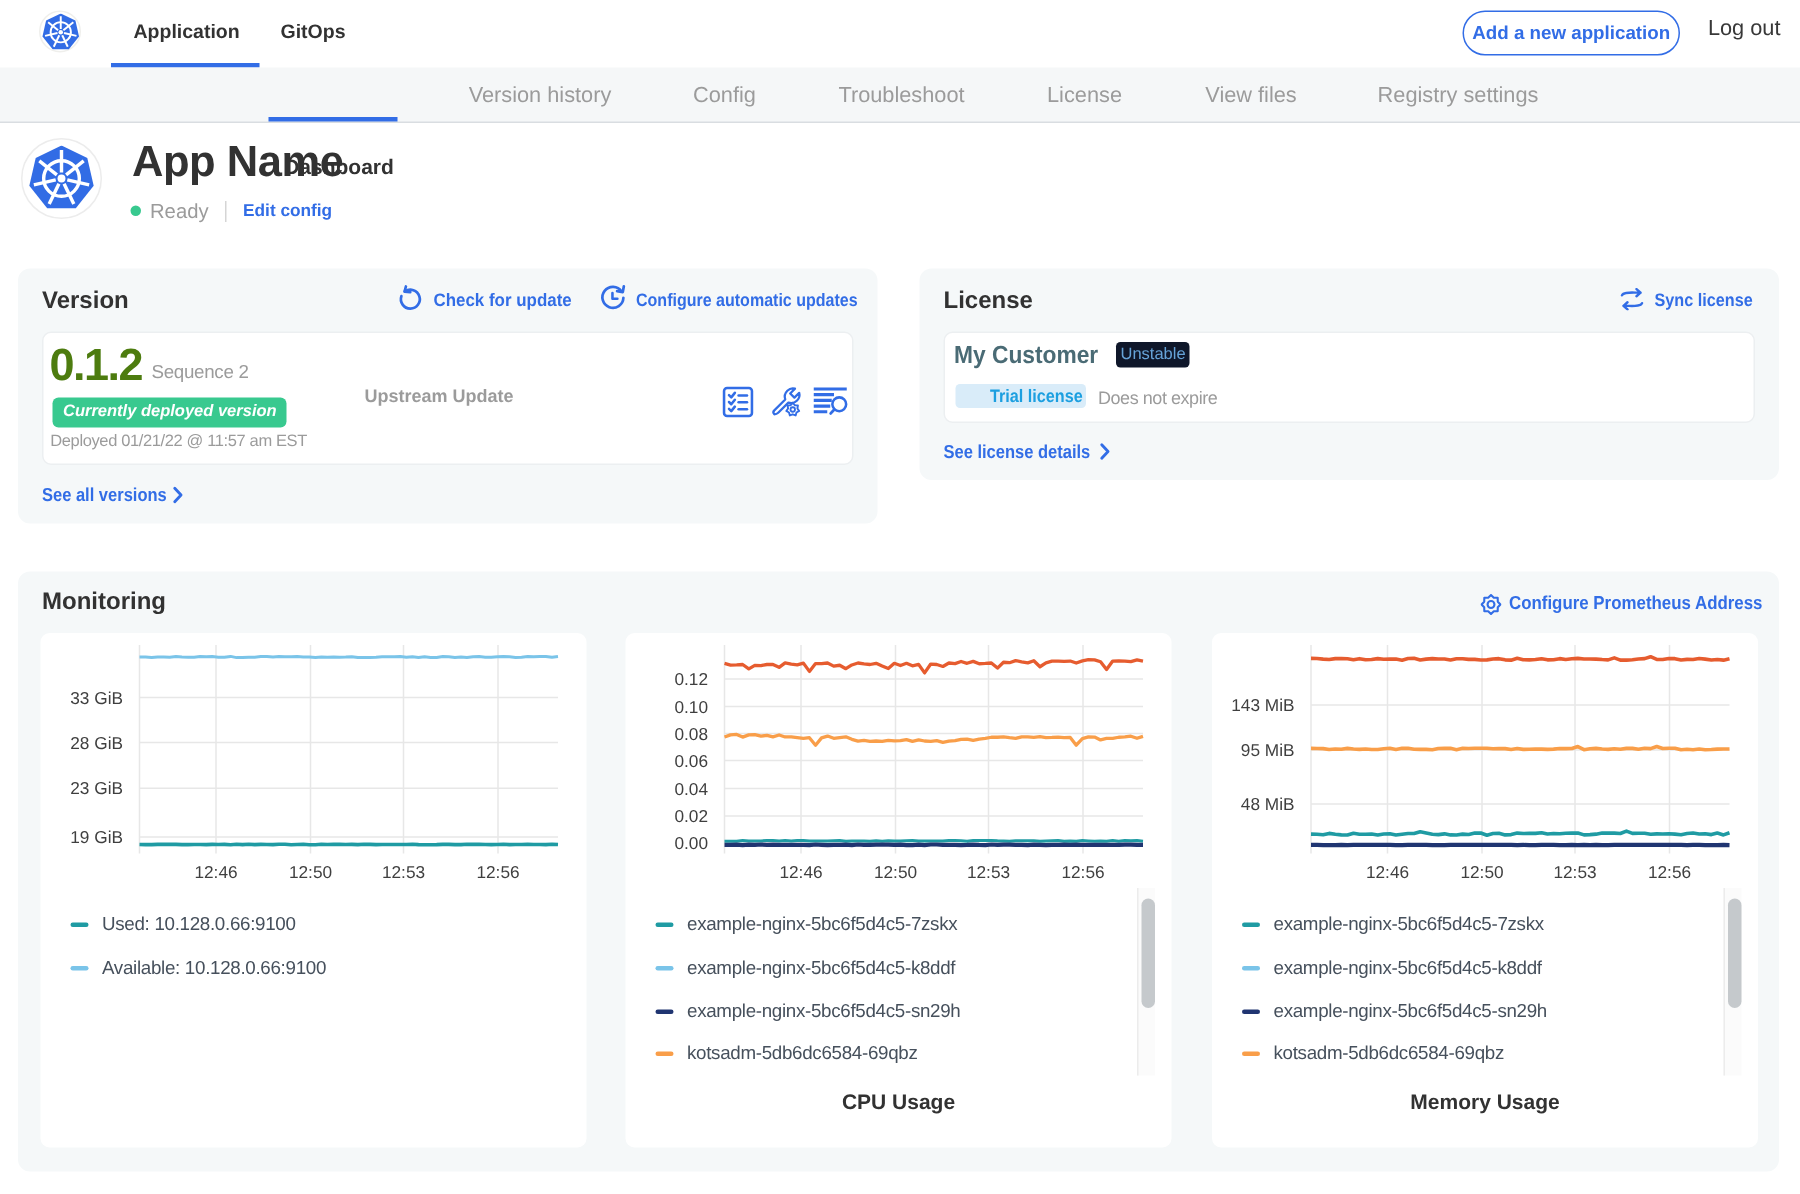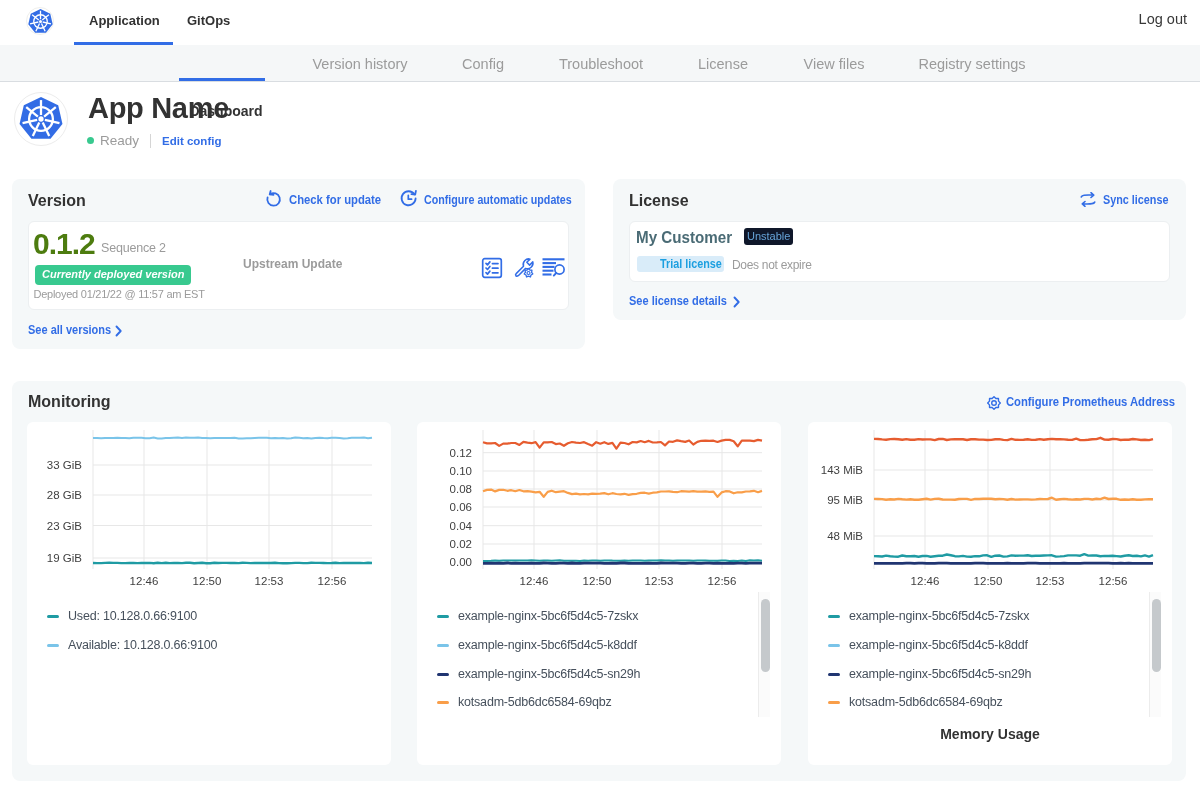--- a/index.html
+++ b/index.html
@@ -43,20 +43,21 @@
         <line x1="13.48" y1="14.53" x2="17.16" y2="22.19" stroke="#fff" stroke-width="1.30"></line>
         <line x1="11.52" y1="14.53" x2="7.84" y2="22.19" stroke="#fff" stroke-width="1.30"></line>
         <line x1="10.31" y1="13.00" x2="2.02" y2="14.89" stroke="#fff" stroke-width="1.30"></line>
         <line x1="10.74" y1="11.10" x2="4.10" y2="5.80" stroke="#fff" stroke-width="1.30"></line>
         <circle cx="12.5" cy="12.5" r="1.50" fill="#fff"></circle>
       </svg>
     </div>
   <div class="navtab" style="left:89px;top:13px;">Application</div>
   <div class="navtab" style="left:187px;top:13px;text-align:center;">GitOps</div>
   <div class="blueline" style="left:74px;top:42px;width:99px;"></div>
+  <div class="addbtn">Add a new application</div>
   <div class="logout">Log out</div>
 </div>
 <div class="subnav">
   <div class="subitem active" style="left:226px;">Dashboard</div>
   <div class="subitem" style="left:360px;">Version history</div>
   <div class="subitem" style="left:483px;">Config</div>
   <div class="subitem" style="left:601px;">Troubleshoot</div>
   <div class="subitem" style="left:723px;">License</div>
   <div class="subitem" style="left:834px;">View files</div>
   <div class="subitem" style="left:972px;">Registry settings</div>
@@ -234,20 +235,21 @@
         <span class="dash" style="background:#7ac4e9"></span>
         <span class="ltext">example-nginx-5bc6f5d4c5-k8ddf</span>
       </div><div class="lrow" style="top:244px">
         <span class="dash" style="background:#203571"></span>
         <span class="ltext">example-nginx-5bc6f5d4c5-sn29h</span>
       </div><div class="lrow" style="top:272px">
         <span class="dash" style="background:#f99e49"></span>
         <span class="ltext">kotsadm-5db6dc6584-69qbz</span>
       </div>
     <div class="sbtrack"></div><div class="sbthumb"></div>
+    <div class="charttitle">CPU Usage</div>
   </div>
   <div class="chartcard" style="left:796px;">
     <svg width="364" height="175" viewBox="0 0 364 175" font-family="Liberation Sans, sans-serif">
         <line x1="66" y1="8" x2="66" y2="147" stroke="#e7e7e7" stroke-width="1"></line>
         <line x1="117" y1="8" x2="117" y2="147" stroke="#e7e7e7" stroke-width="1"></line>
         <line x1="180" y1="8" x2="180" y2="147" stroke="#e7e7e7" stroke-width="1"></line>
         <line x1="242" y1="8" x2="242" y2="147" stroke="#e7e7e7" stroke-width="1"></line>
         <line x1="305" y1="8" x2="305" y2="147" stroke="#e7e7e7" stroke-width="1"></line>
         <line x1="66" y1="48" x2="345" y2="48" stroke="#e7e7e7" stroke-width="1"></line>
         <text x="55" y="52" text-anchor="end" font-size="11.5" fill="#3f3f3f">143 MiB</text>

